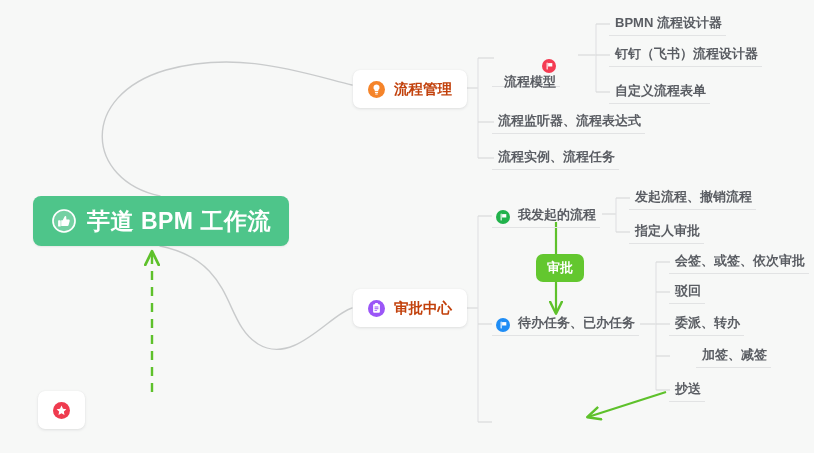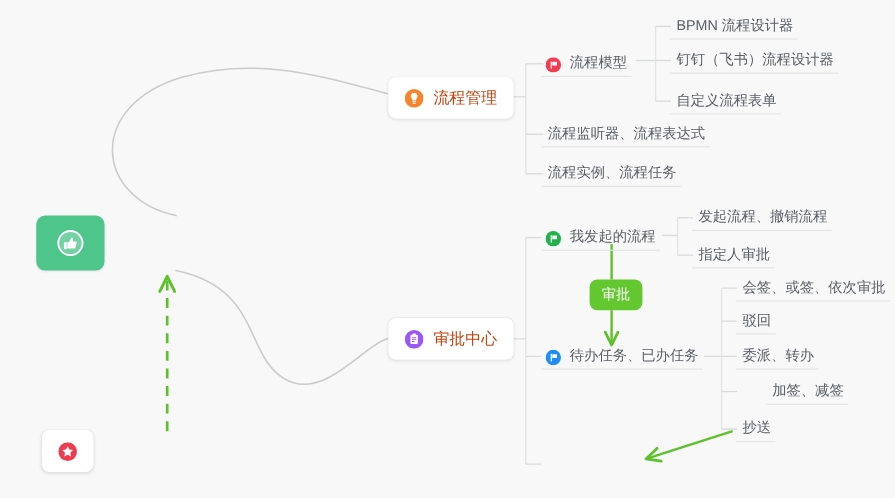--- a/index.html
+++ b/index.html
@@ -29,20 +29,21 @@
     pointer-events: none;
   }
 
   
   .node {
     position: absolute;
     box-sizing: border-box;
     white-space: nowrap;
     display: flex;
     align-items: center;
+    font-weight: bold;
   }
 
   
   .node-root {
     background: #4ec58a;
     border-radius: 8px;
     padding: 0 18px;
     height: 50px;
     color: #ffffff;
     font-size: 23px;
@@ -181,20 +182,21 @@
 
   <div class="node node-root" style="left:33px; top:196px;">
     <span class="ico ico-lg">
       <svg width="26" height="26" viewBox="0 0 26 26" aria-hidden="true">
         <circle cx="13" cy="13" r="12" fill="#ffffff" opacity="0.22"></circle>
         <circle cx="13" cy="13" r="11" fill="none" stroke="#ffffff" stroke-width="1.6"></circle>
         <path d="M10.2 12.2h1.5l2.1-3.9c.3-.6 1.2-.5 1.4.2l.2 3.1h2.2c.8 0 1.3.7 1.1 1.4l-1.1 4a1.2 1.2 0 0 1-1.1.9h-6.3z" fill="#ffffff"></path>
         <rect x="7.1" y="12.2" width="2.6" height="6.4" rx="0.7" fill="#ffffff"></rect>
       </svg>
     </span>
+    <span class="label">芋道 BPM 工作流</span>
   </div>
 
   <div class="node node-card" style="left:38px; top:391px;">
     <span class="ico ico-md">
       <svg width="17" height="17" viewBox="0 0 17 17" aria-hidden="true">
         <circle cx="8.5" cy="8.5" r="8.5" fill="#ef3b4f"></circle>
         <path d="M8.5 3.6l1.5 3.1 3.4.5-2.5 2.4.6 3.4-3-1.7-3 1.7.6-3.4L3.6 7.2l3.4-.5z" fill="#ffffff"></path>
       </svg>
     </span>
   </div>
@@ -204,21 +206,21 @@
       <svg width="17" height="17" viewBox="0 0 17 17" aria-hidden="true">
         <circle cx="8.5" cy="8.5" r="8.5" fill="#f5842a"></circle>
         <path d="M8.5 3.4a3.1 3.1 0 0 0-1.8 5.6v1.3h3.6V9a3.1 3.1 0 0 0-1.8-5.6z" fill="#ffffff"></path>
         <rect x="6.9" y="11" width="3.2" height="1" rx="0.5" fill="#ffffff"></rect>
         <rect x="7.2" y="12.5" width="2.6" height="1" rx="0.5" fill="#ffffff"></rect>
       </svg>
     </span>
     <span class="label">流程管理</span>
   </div>
 
-  <div class="node node-leaf with-icon" style="left:492px; top:42px;">
+  <div class="node node-leaf with-icon" style="left:492px; top:59px;flex-direction:column;">
     <span class="ico ico-sm">
       <svg width="14" height="14" viewBox="0 0 14 14" aria-hidden="true">
         <circle cx="7" cy="7" r="7" fill="#f43b52"></circle>
         <rect x="4.6" y="3.6" width="1.1" height="7" rx="0.5" fill="#ffffff"></rect>
         <path d="M6.1 4.1h4.2v3.4H6.1z" fill="#ffffff"></path>
       </svg>
     </span>
     <span class="label">流程模型</span>
   </div>
 

